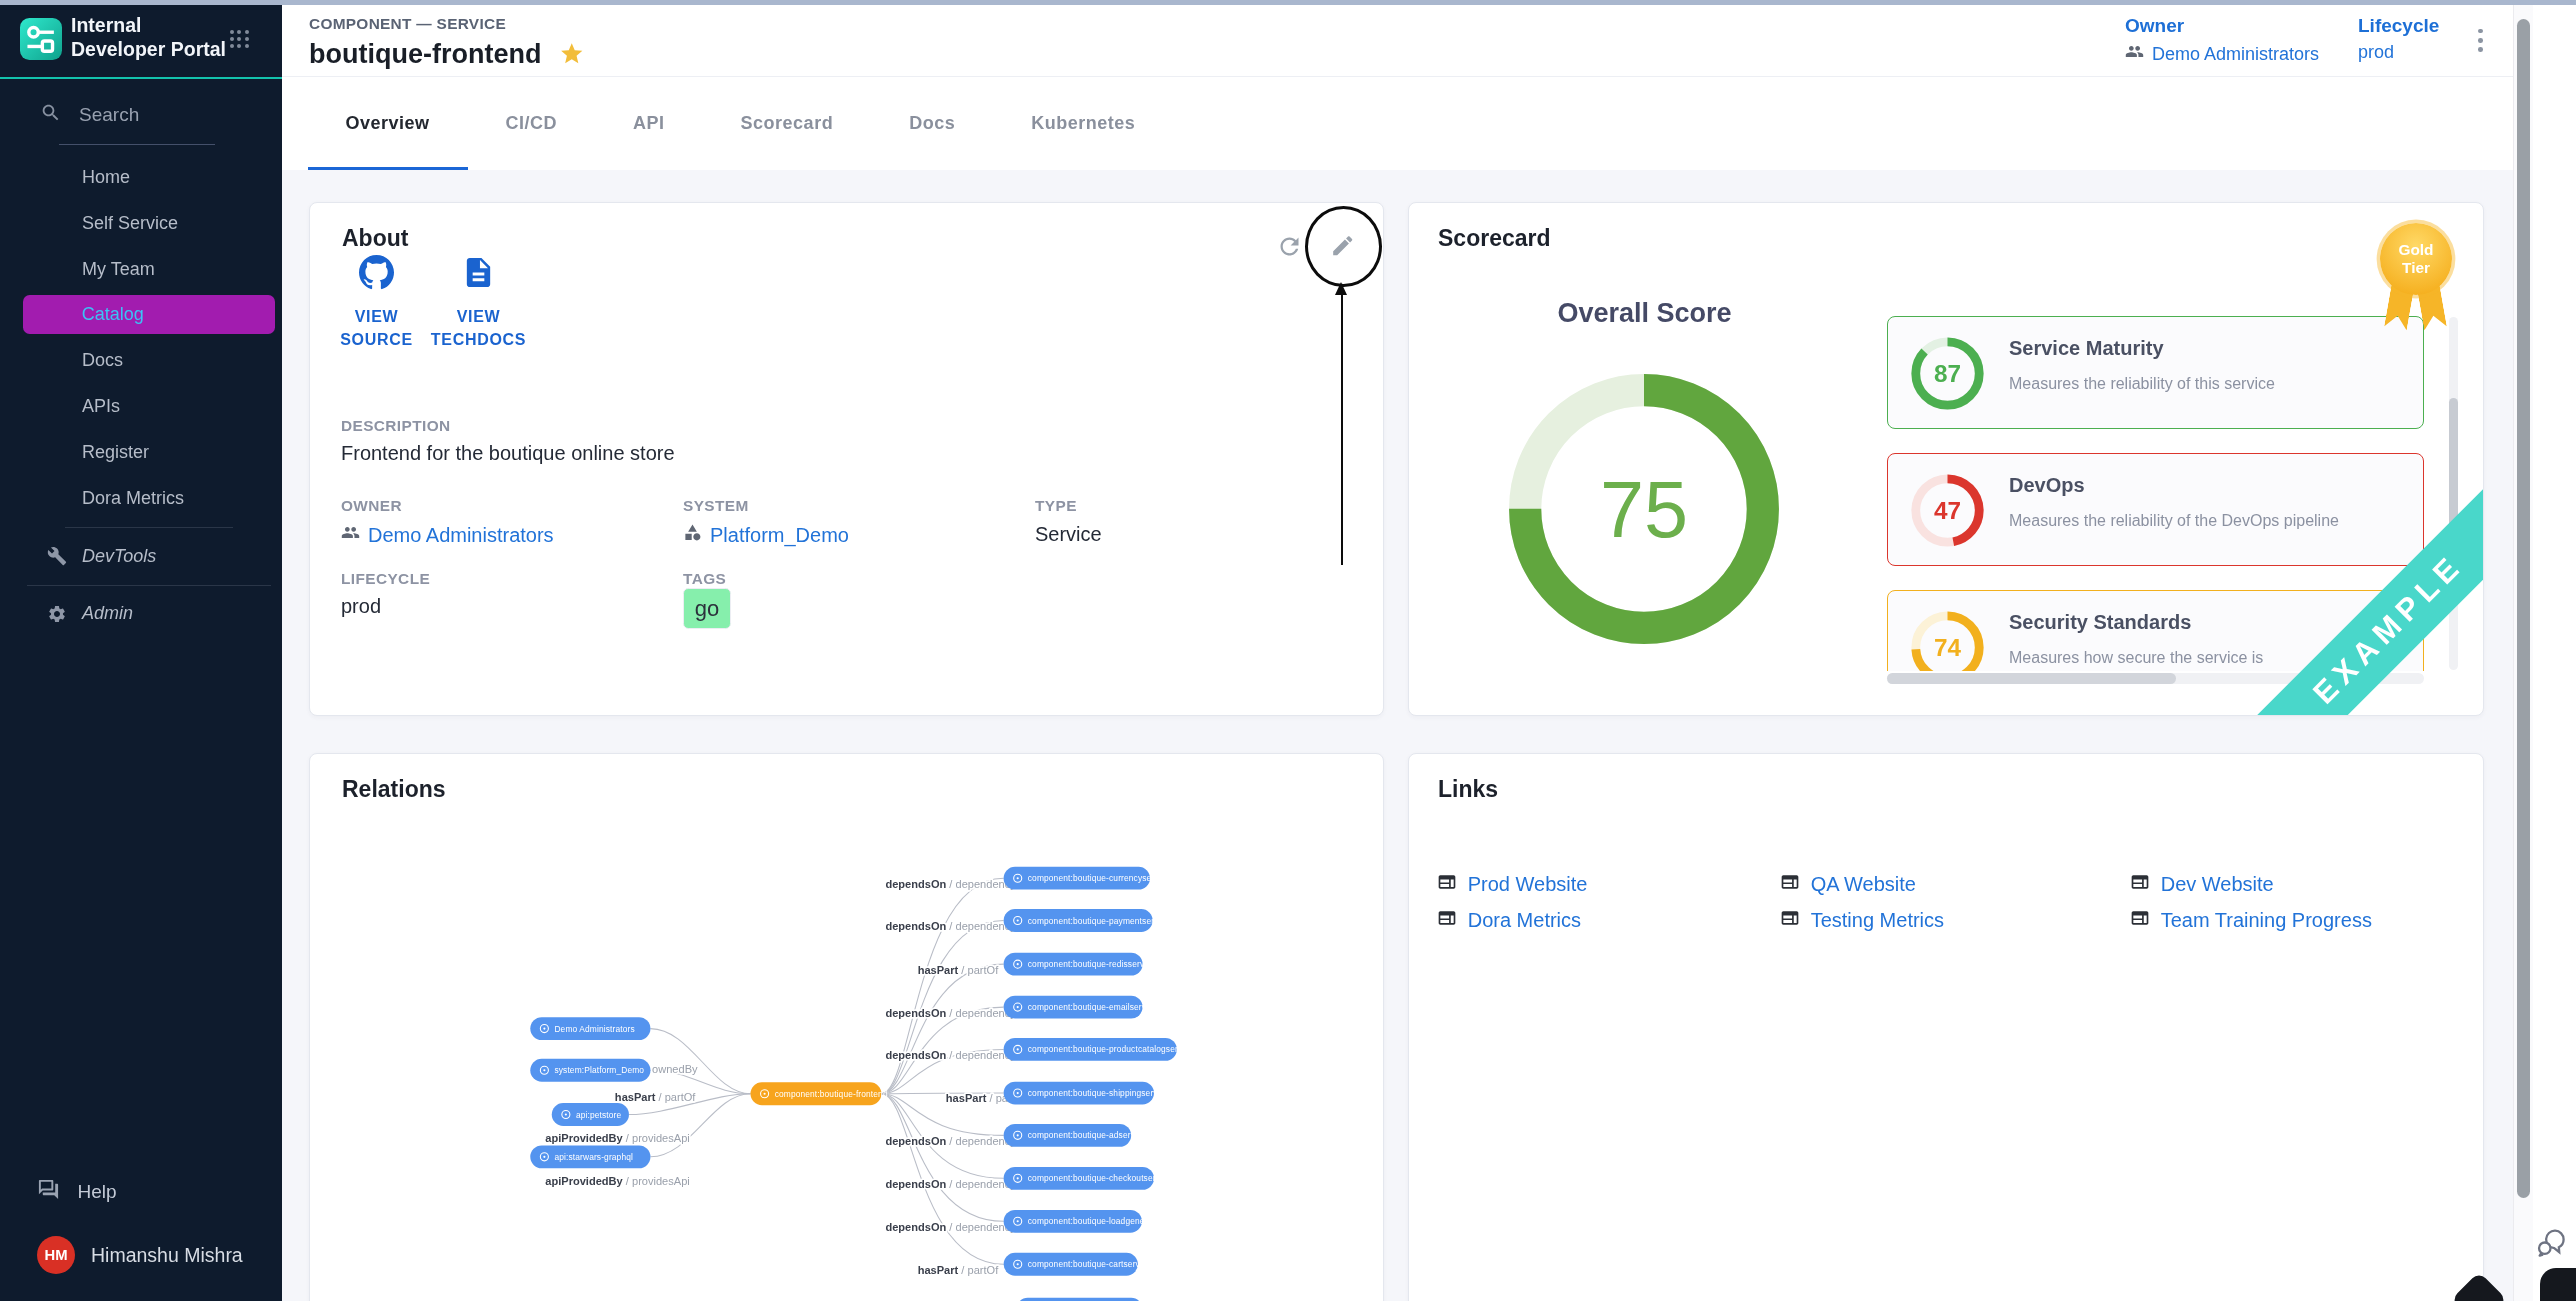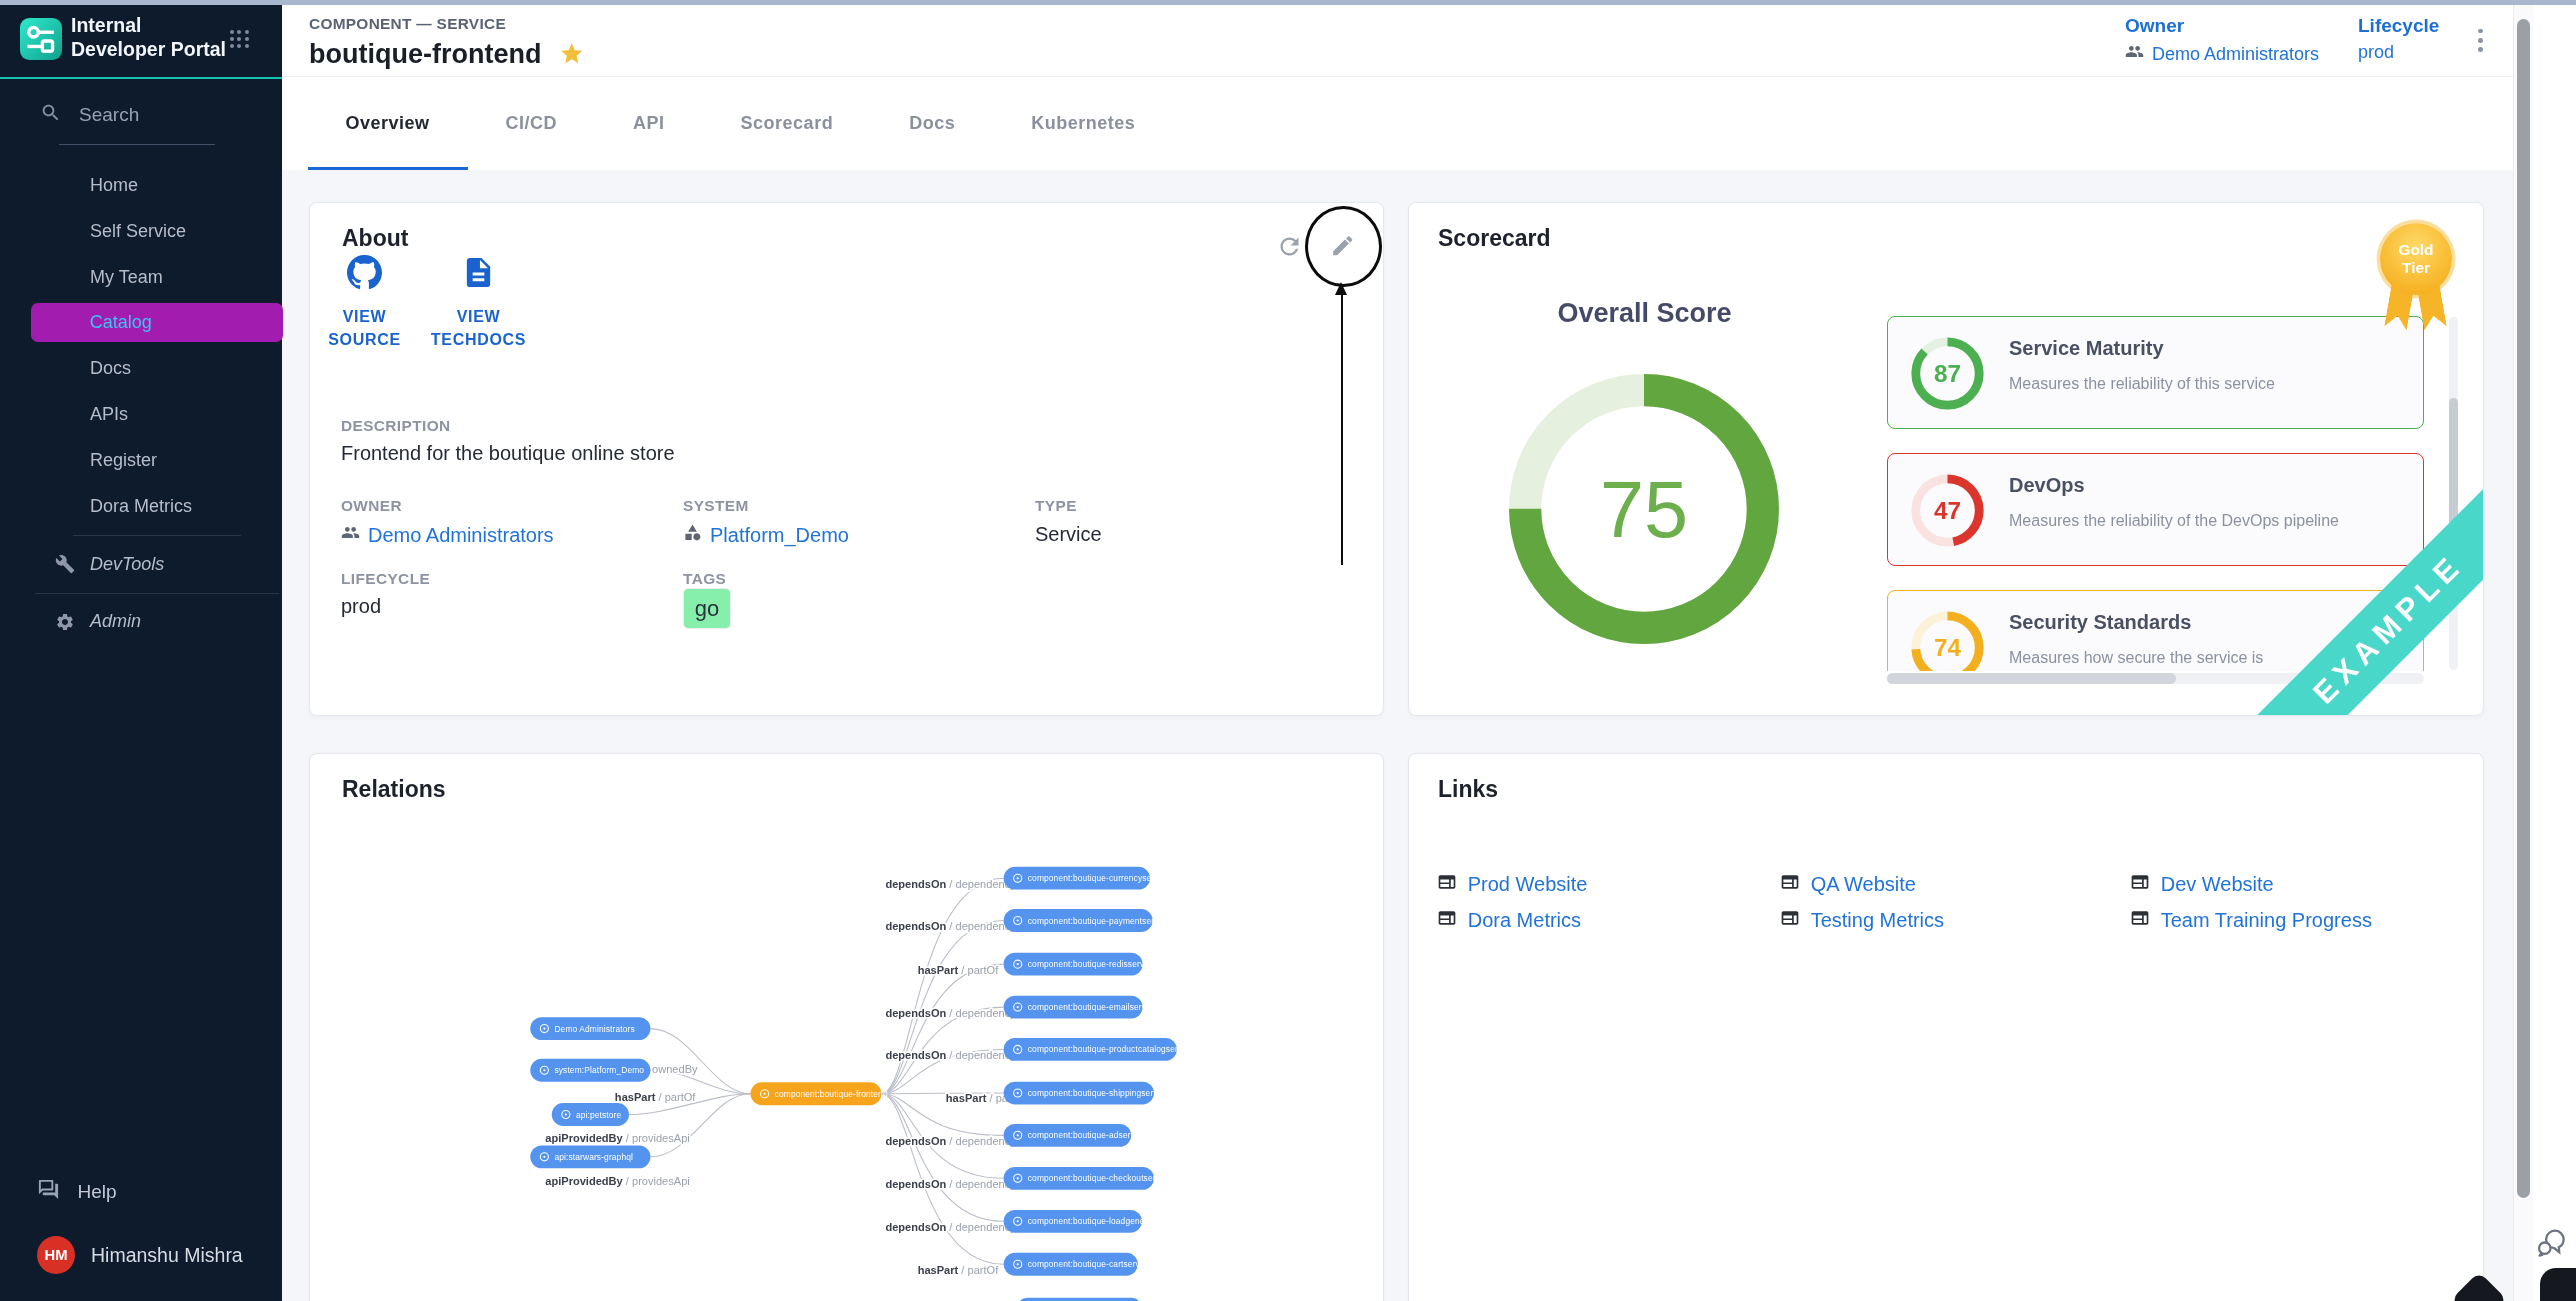--- a/index.html
+++ b/index.html
@@ -13,21 +13,21 @@
   .logo{position:absolute;left:19.5px;top:18px;width:42px;height:42px;border-radius:9.4px;
         background:linear-gradient(135deg,#2fe9cd,#0fa18c);}
   .sb-title{position:absolute;left:71px;top:13.4px;width:161px;font-size:19.5px;line-height:24px;
         font-weight:700;color:#f2f5f9;}
   .apps-grid{position:absolute;left:230px;top:29.5px;width:20px;height:20px;display:grid;
         grid-template-columns:repeat(3,4px);grid-template-rows:repeat(3,4px);gap:3.4px;cursor:pointer;}
   .apps-grid i{background:#808a99;border-radius:50%;}
   .search-row{position:absolute;left:40px;top:102px;display:flex;align-items:center;gap:17.5px;cursor:pointer;}
   .search-row span{font-size:19px;color:#98a1b0;}
   .search-line{position:absolute;left:59px;top:144px;width:156px;height:1.3px;background:#44506a;}
-  .sb-menu{position:absolute;left:0;top:146px;width:100%;list-style:none;margin:0;padding:16px;}
+  .sb-menu{position:absolute;left:0;top:146px;width:100%;list-style:none;margin:0;padding:8px;}
   .sb-menu li{position:relative;height:46px;display:flex;align-items:center;padding-left:74px;
         font-size:18px;color:#b6bdc9;cursor:pointer;box-sizing:border-box;}
   .sb-menu li.selected{height:39px;margin:3.4px 14.8px;padding-left:59px;border-radius:6.7px;
         background:#a21caf;color:#3cc2f5;}
   .sb-menu .sb-div{height:0.7px;background:#2a3648;margin:5.4px 57px;padding:0;}
   .sb-menu .sb-div.wide{margin:5.4px 19px;}
   .sb-ic{position:absolute;left:39px;display:flex;}
   .sb-menu li.has-ic{padding-left:74px;font-style:italic;}
   .sb-bottom{position:absolute;left:0;bottom:0;width:100%;height:161px;}
   .help-row{position:absolute;left:37px;bottom:95px;display:flex;align-items:center;gap:17.5px;
@@ -254,21 +254,21 @@
           </svg>
         </div>
       <div class="ico-btn" style="left:1020px;top:29.5px;" id="edit-ic">
           <svg width="25.5" height="25.5" viewBox="0 0 24 24">
             <path d="M3 17.25V21h3.75L17.81 9.94l-3.75-3.75L3 17.25zM20.71 7.04c.39-.39.39-1.02 0-1.41l-2.34-2.34c-.39-.39-1.02-.39-1.41 0l-1.83 1.83 3.75 3.75 1.83-1.83z" fill="#9aa2ac"></path>
           </svg>
         </div>
       <div class="anno-circle"></div>
       <div class="anno-head"></div>
       <div class="anno-line"></div>
-      <div class="about-link" style="left:4px;">
+      <div class="about-link" style="left:16px;">
         <span id="github-ic"><svg width="35" height="35" viewBox="0 0 24 24">
               <path d="M12 0C5.37 0 0 5.37 0 12c0 5.31 3.435 9.795 8.205 11.385.6.105.825-.255.825-.57 0-.285-.015-1.23-.015-2.235-3.015.555-3.795-.735-4.035-1.41-.135-.345-.72-1.41-1.23-1.695-.42-.225-1.02-.78-.015-.795.945-.015 1.62.87 1.845 1.23 1.08 1.815 2.805 1.305 3.495.99.105-.78.42-1.305.765-1.605-2.67-.3-5.46-1.335-5.46-5.925 0-1.305.465-2.385 1.23-3.225-.12-.3-.54-1.53.12-3.18 0 0 1.005-.315 3.3 1.23.96-.27 1.98-.405 3-.405s2.04.135 3 .405c2.295-1.56 3.3-1.23 3.3-1.23.66 1.65.24 2.88.12 3.18.765.84 1.23 1.905 1.23 3.225 0 4.605-2.805 5.625-5.475 5.925.435.375.81 1.095.81 2.22 0 1.605-.015 2.895-.015 3.3 0 .315.225.69.825.57A12.02 12.02 0 0 0 24 12c0-6.63-5.37-12-12-12z" fill="#1a63cf"></path>
             </svg></span>
         <div>VIEW SOURCE</div>
       </div>
       <div class="about-link" style="left:118px;">
         <span id="docs-ic"><svg width="35" height="35" viewBox="0 0 24 24">
               <path d="M14 2H6c-1.1 0-2 .9-2 2v16c0 1.1.9 2 2 2h12c1.1 0 2-.9 2-2V8l-6-6zm2 16H8v-2h8v2zm0-4H8v-2h8v2zm-3-5V3.5L18.5 9H13z" fill="#1a63cf"></path>
             </svg></span>
         <div>VIEW TECHDOCS</div>

